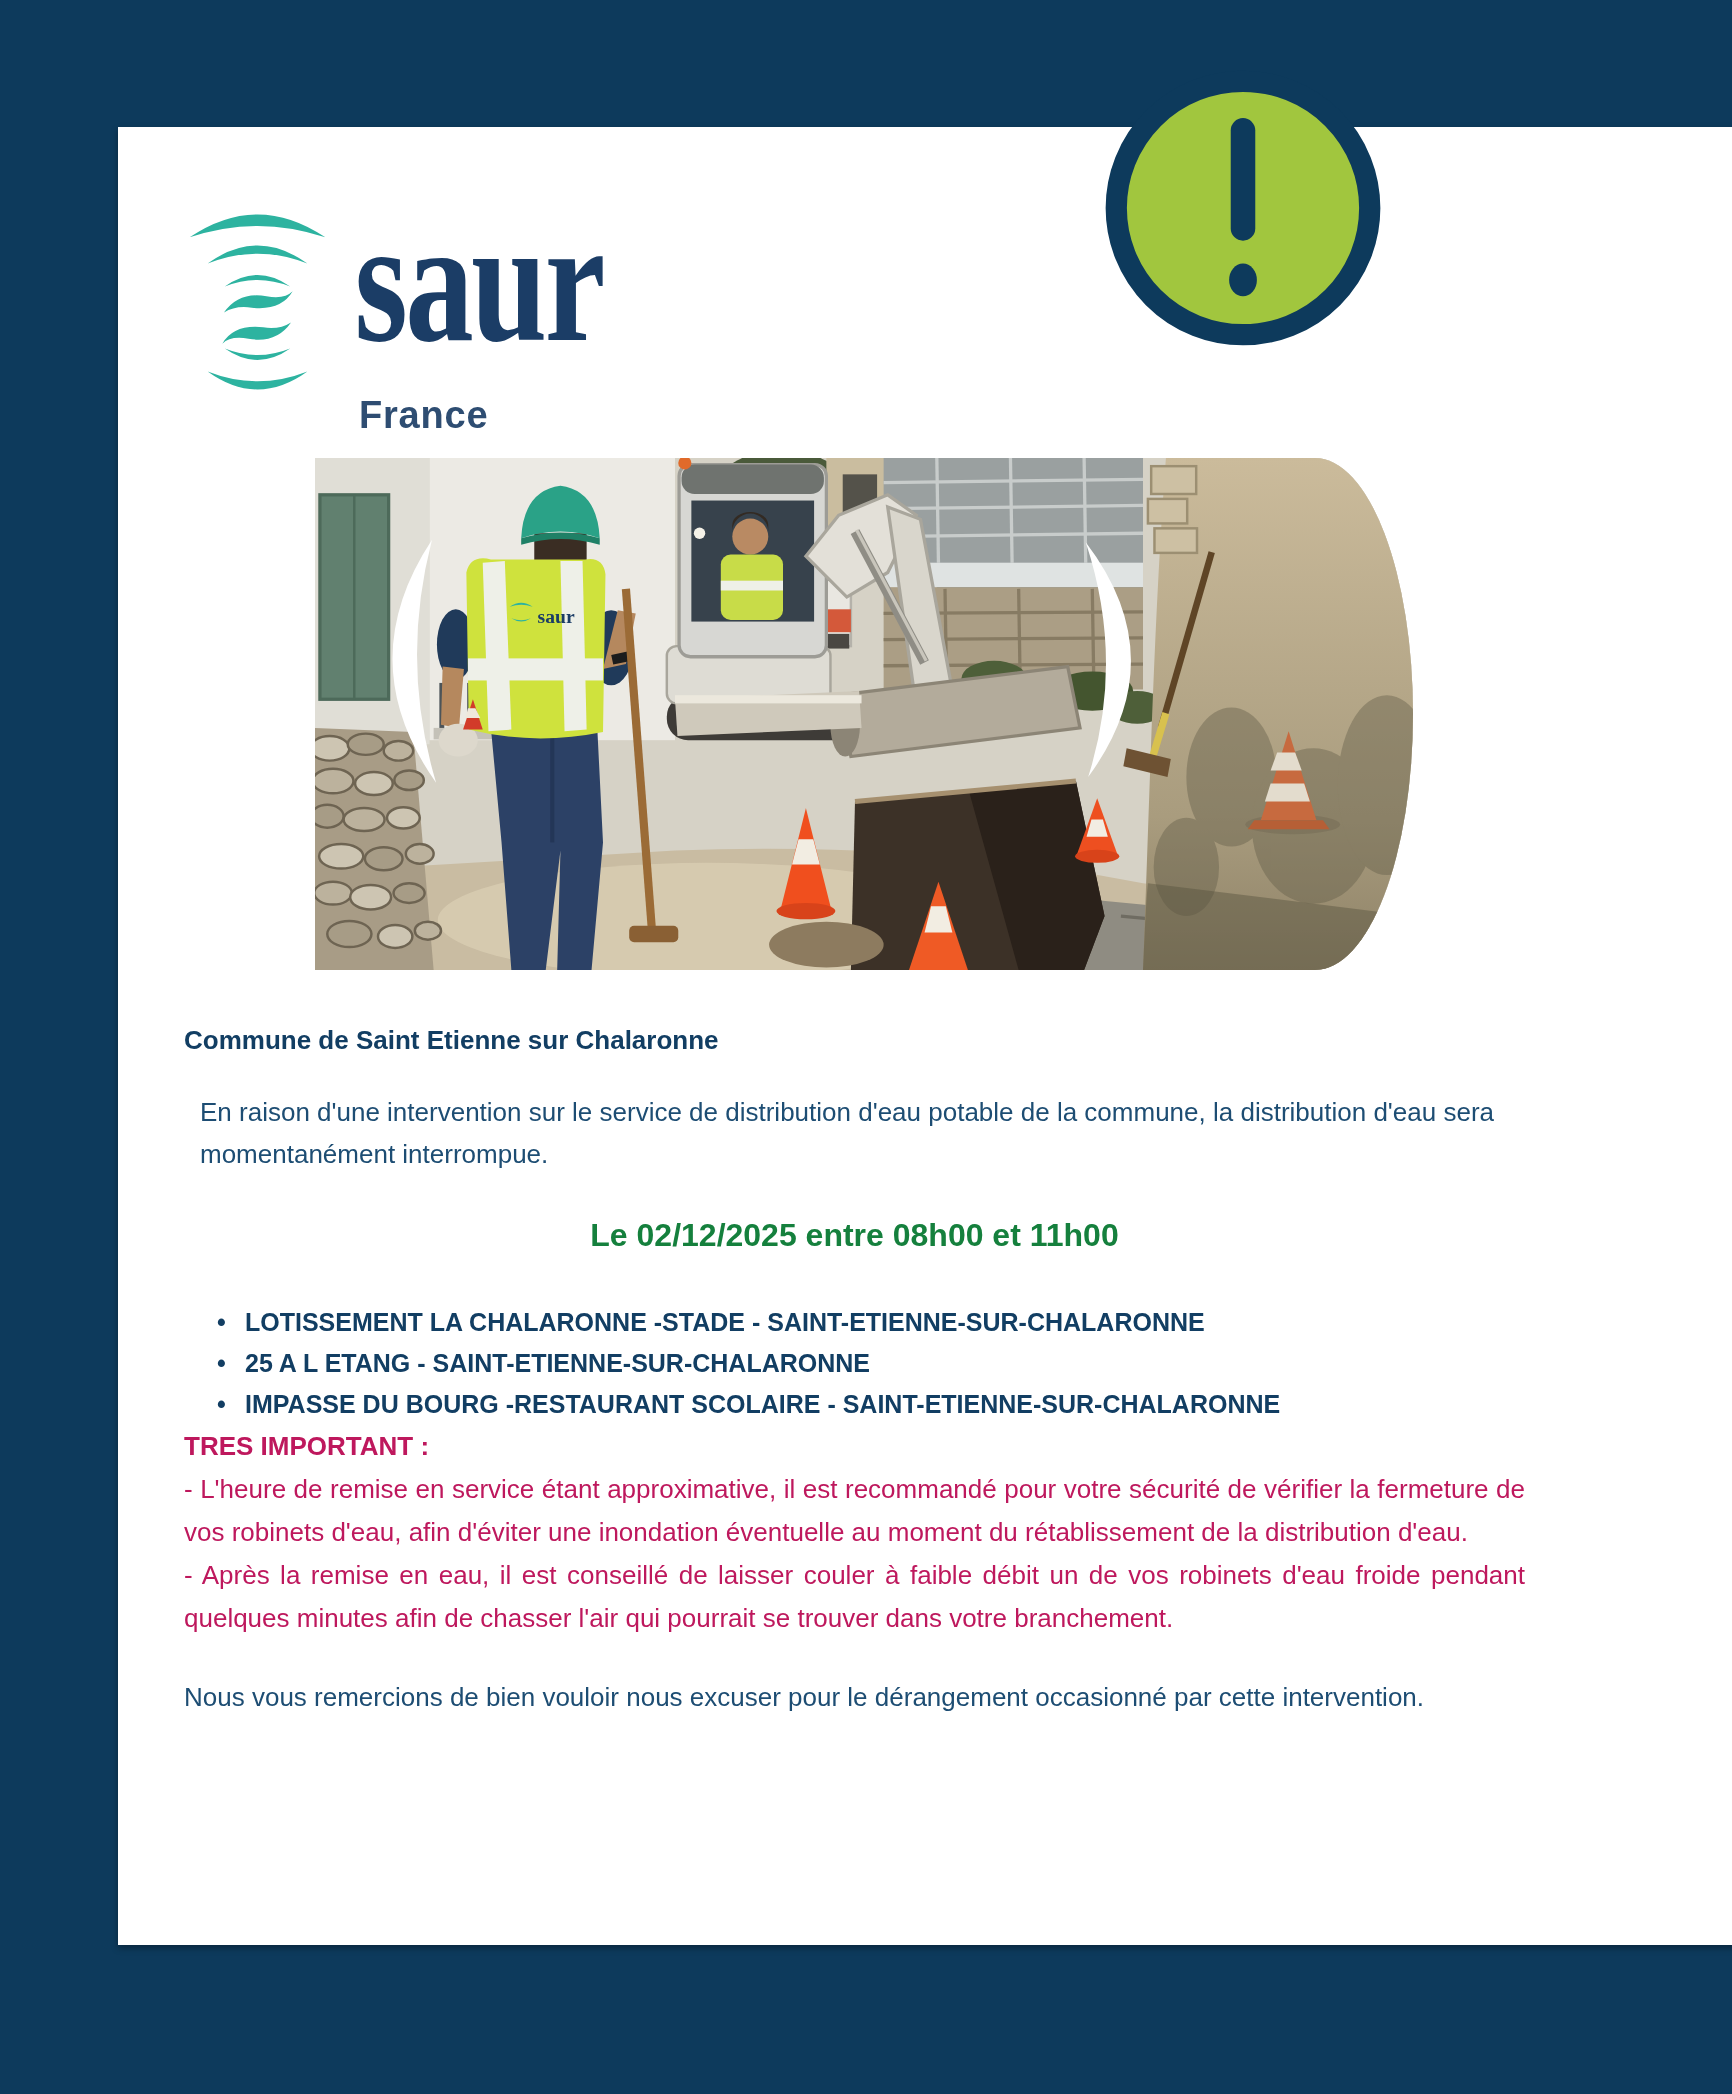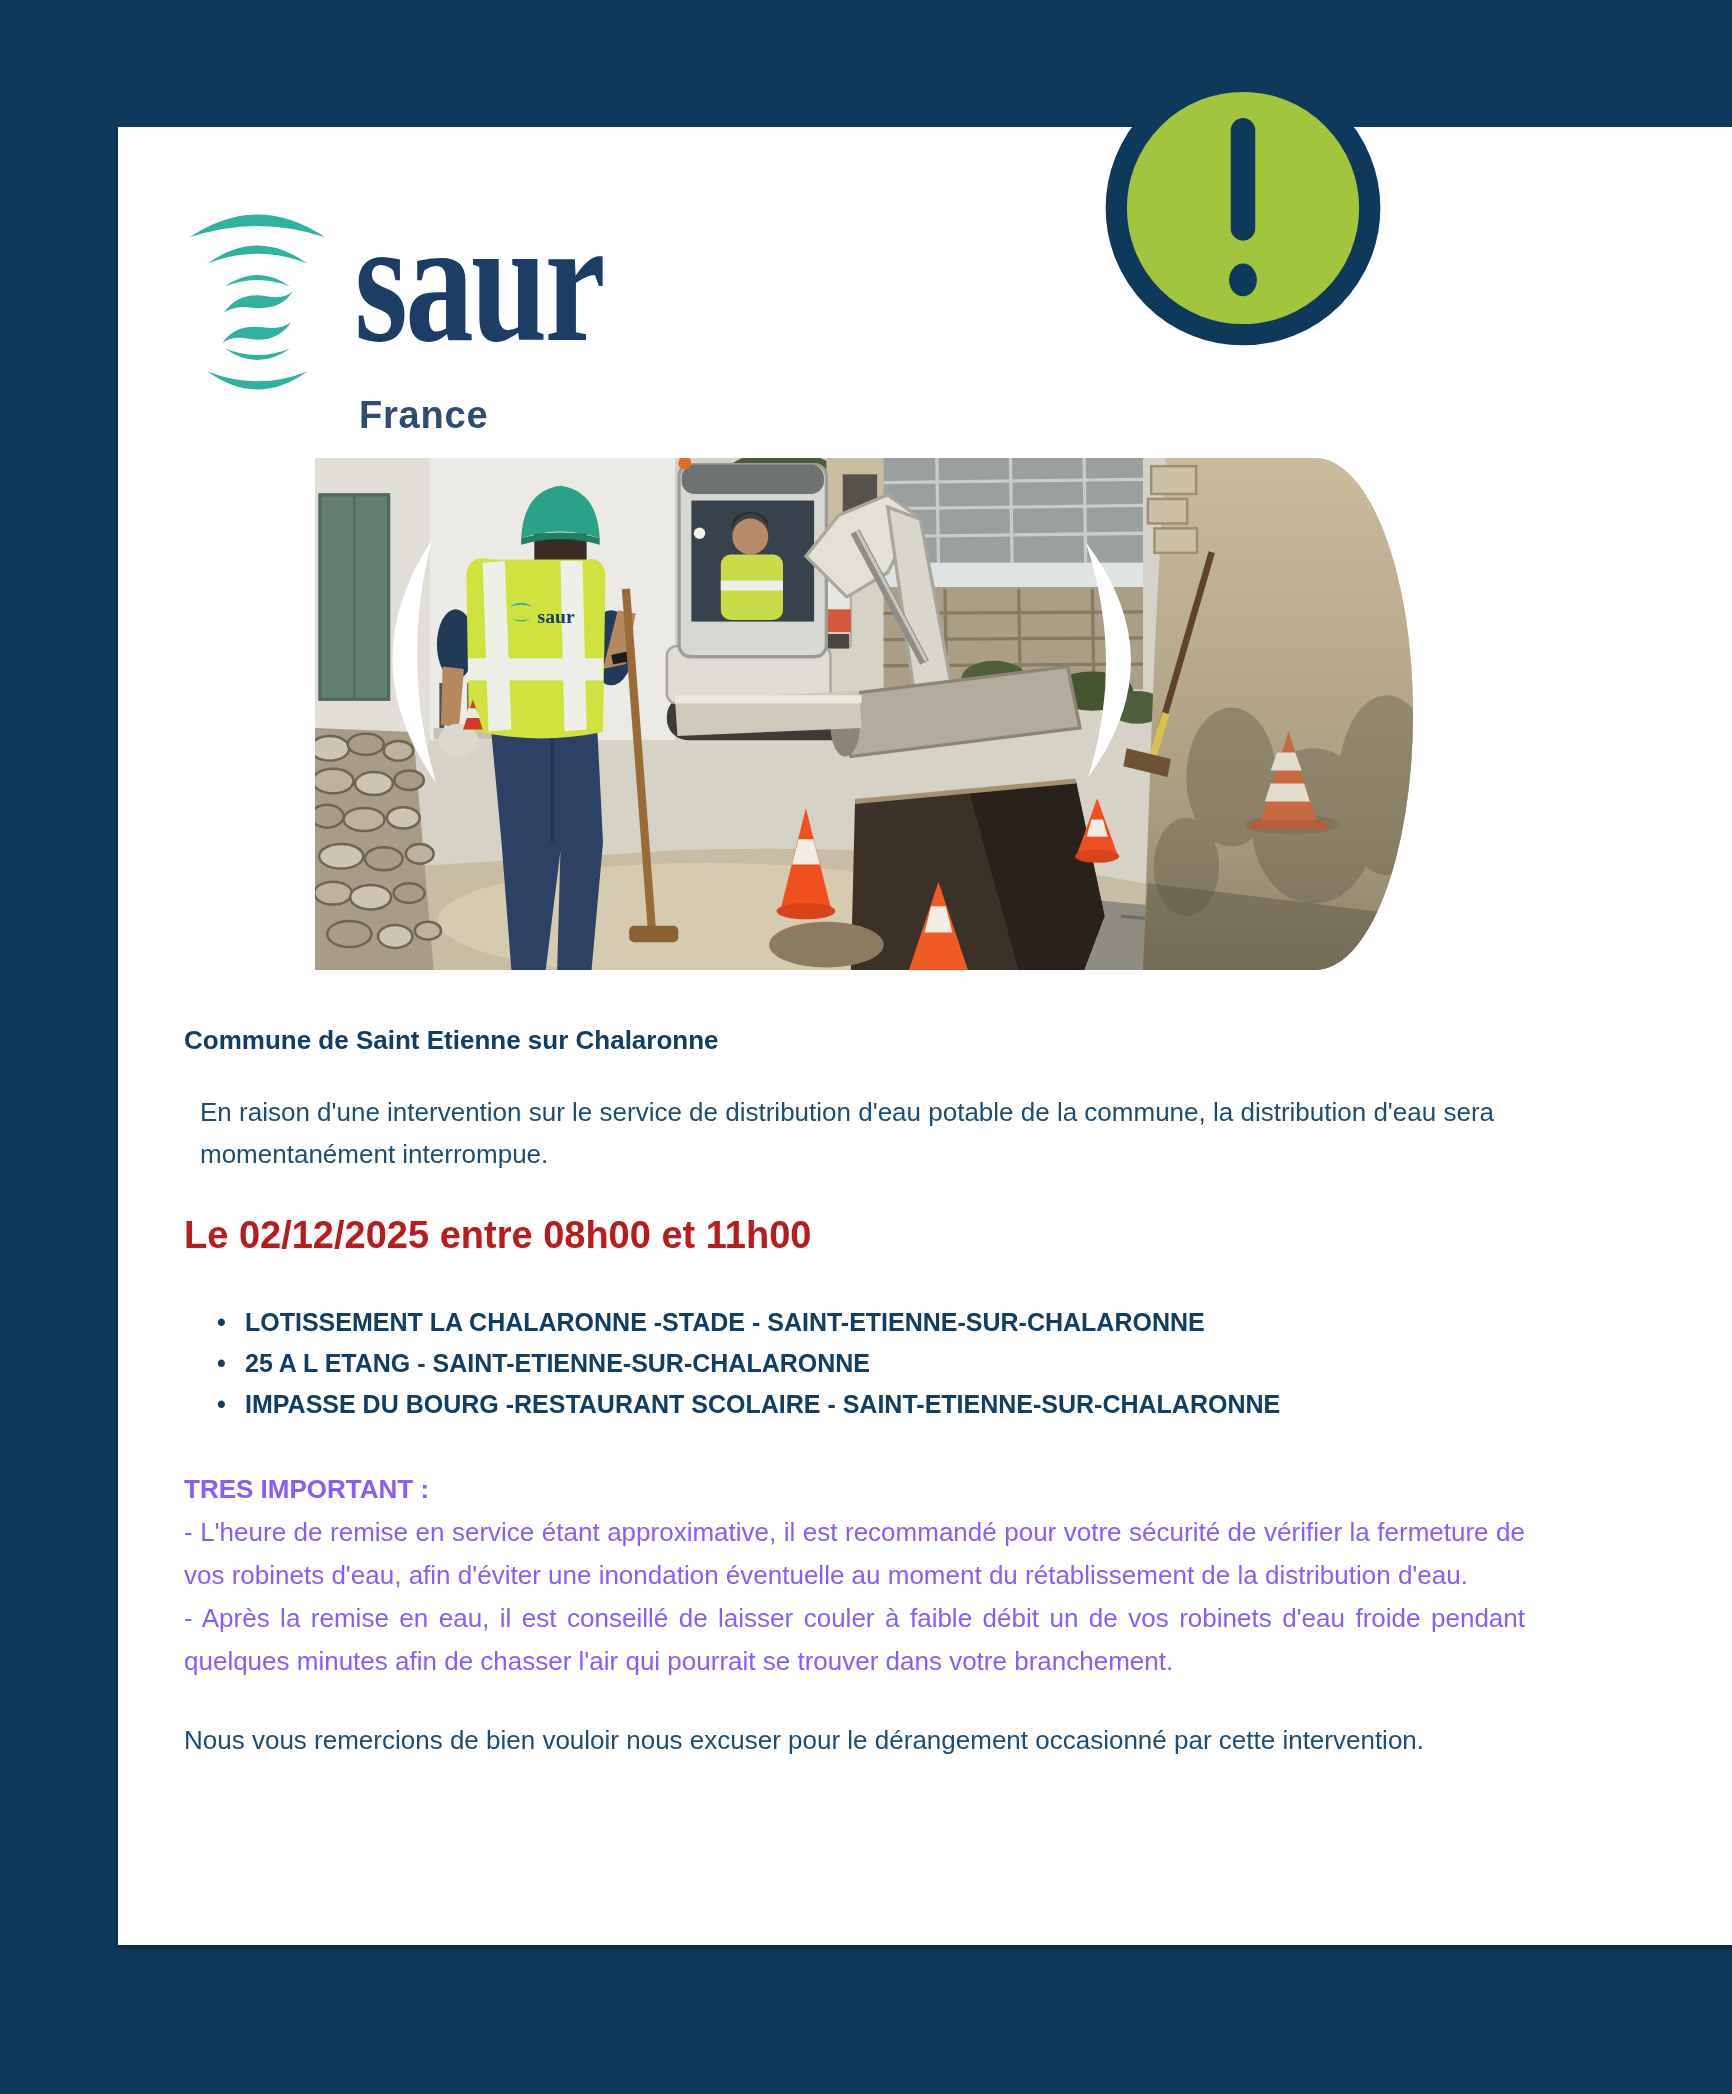--- a/index.html
+++ b/index.html
@@ -15,25 +15,25 @@
   
   #alert{position:absolute;left:1104px;top:69px;width:278px;height:278px;z-index:5;}
   
   #photo{position:absolute;left:197px;top:331px;width:1098px;height:512px;overflow:hidden;
          border-radius:0 98px 98px 0 / 0 256px 256px 0;background:#cfc9bc;}
   #photo svg{display:block;}
   
   #content{position:absolute;left:66px;top:892px;width:1341px;color:#1d4d73;font-size:26px;line-height:42px;}
   #content h1{margin:0;font-size:26px;line-height:42px;font-weight:bold;color:#123e63;}
   p.intro{margin:30px 0 0 16px;}
-  p.date-line{margin:39px 0 0 0;text-align:left;font-weight:bold;color:#b91c1c;font-size:38px;line-height:42px;}
+  p.date-line{margin:39px 0 0 0;text-align:center;font-weight:bold;color:#15803d;font-size:32px;line-height:42px;}
   ul.locations{margin:46px 0 0 0;padding:0 0 0 61px;list-style:none;}
   ul.locations li{position:relative;font-weight:bold;color:#123e63;font-size:25px;line-height:41px;}
   ul.locations li .dot{position:absolute;left:-28px;top:0;font-weight:bold;}
-  .important-block{margin-top:43px;color:#8b5cf6;line-height:43px;}
+  .important-block{color:#be185d;line-height:43px;}
   .important-block .label{font-weight:bold;margin:0;}
   .important-block p.jtext{margin:0;text-align:justify;}
   p.closing{margin:36px 0 0 0;}
 </style>
 </head>
 <body>
 
 <div id="page">
   <div id="card">
 

